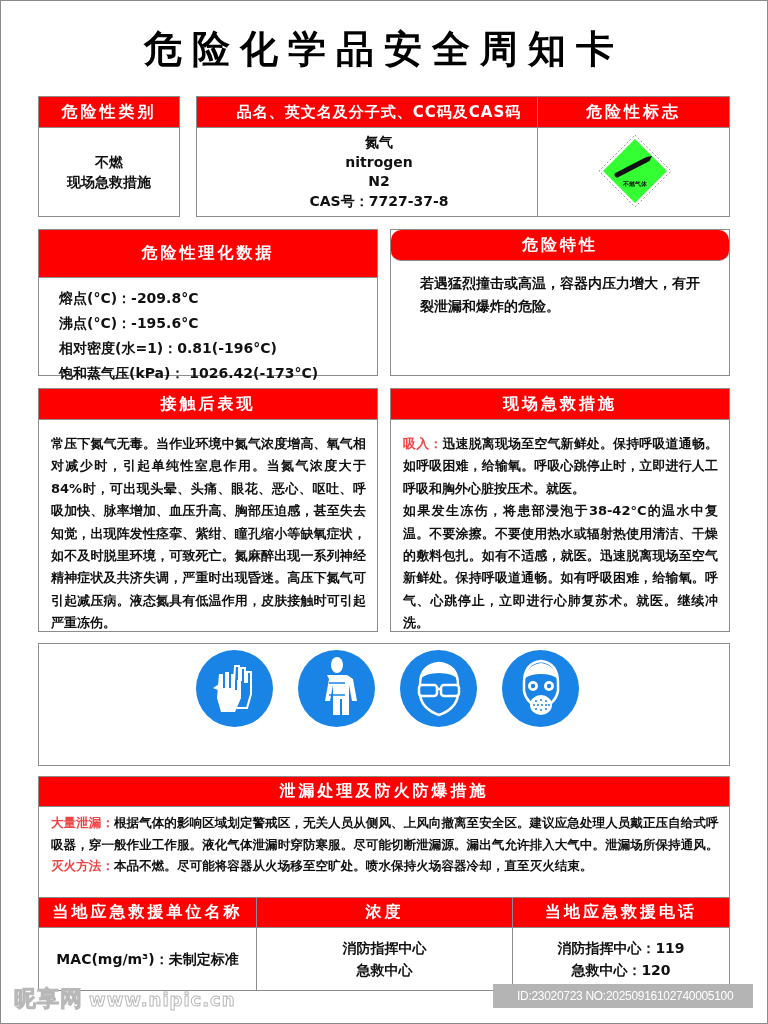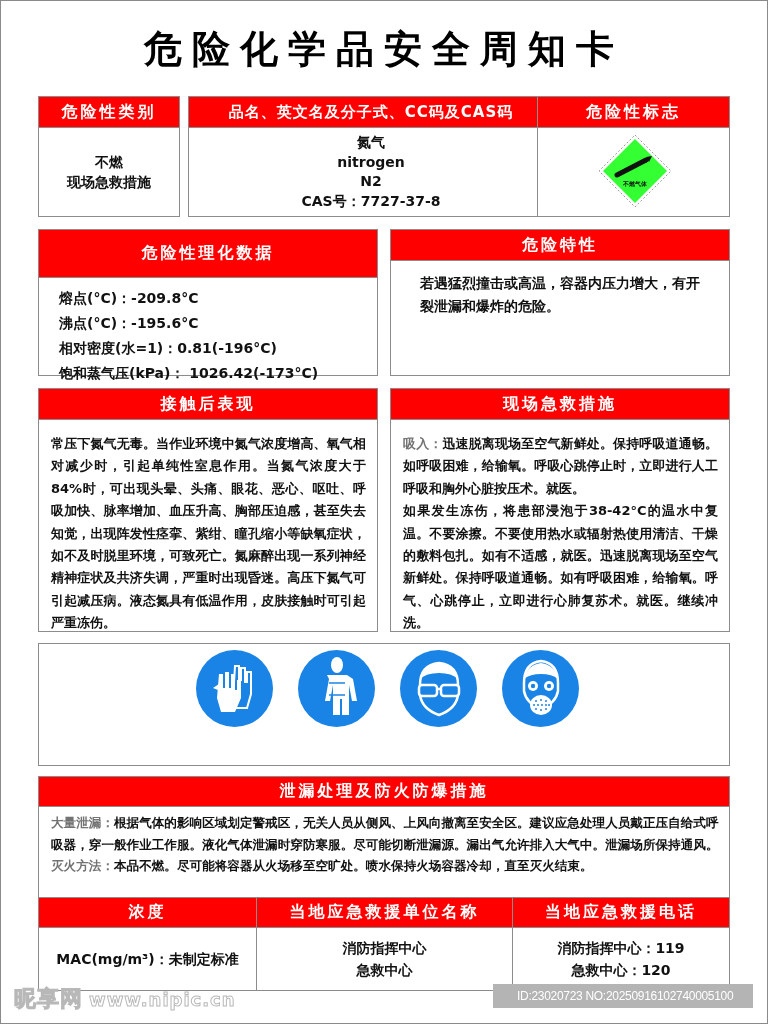--- a/index.html
+++ b/index.html
@@ -4,21 +4,21 @@
 <style>
   * { box-sizing: border-box; margin: 0; padding: 0; }
   html, body { width: 768px; height: 1024px; background: #ffffff; overflow: hidden; }
   body { position: relative; font-family: "DejaVu Sans", "Liberation Sans", sans-serif; color: #111; }
   .frame { position: absolute; left: 0; top: 0; width: 768px; height: 1024px; border: 1px solid #8a8a8a; }
   .title { position: absolute; left: 0; top: 24px; width: 768px; text-align: center; font-size: 38px; font-weight: bold; letter-spacing: 10px; color: #000; }
   .box { position: absolute; border: 1px solid #8c8c8c; background: #fff; }
   .hdr { background: #ff0000; color: #fff; font-weight: bold; text-align: center; font-size: 16px; letter-spacing: 3px; display: flex; align-items: center; justify-content: center; border-bottom: 1px solid #8c8c8c; }
   .body-center { display: flex; flex-direction: column; align-items: center; justify-content: center; text-align: center; font-weight: bold; font-size: 14px; line-height: 20px; }
   .para { font-size: 13px; font-weight: bold; line-height: 22.4px; padding: 6px 11px 0 12px; text-align: justify; }
-  .red { color: #737373; }
+  .red { color: #ef4444; }
   .props { padding: 8px 0 0 20px; font-size: 14px; font-weight: bold; line-height: 25px; }
   .danger-text { padding: 11px 20px 0 29px; font-size: 14px; font-weight: bold; line-height: 23px; }
   .ppe-row { display: flex; justify-content: flex-start; align-items: center; padding-left: 157px; gap: 25px; height: 88px; }
   .ppe-icon { width: 77px; height: 77px; border-radius: 50%; background: #1a84e6; display: flex; align-items: center; justify-content: center; overflow: hidden; }
   .leak-text { padding: 5px 10px 0 12px; font-size: 12.6px; font-weight: bold; line-height: 22px; }
   .tbl { position: absolute; left: 38px; top: 897px; width: 692px; height: 94px; border: 1px solid #8c8c8c; display: grid; grid-template-columns: 218px 256px 1fr; grid-template-rows: 30px 1fr; }
   .tbl .th { background: #ff0000; color: #fff; font-weight: bold; font-size: 16px; letter-spacing: 3px; display: flex; align-items: center; justify-content: center; border-right: 1px solid #8c8c8c; border-bottom: 1px solid #8c8c8c; }
   .tbl .td { display: flex; flex-direction: column; align-items: center; justify-content: center; font-weight: bold; font-size: 14px; line-height: 22px; border-right: 1px solid #8c8c8c; }
   .tbl .last { border-right: none; }
   .wm-left { position: absolute; left: 14px; top: 984px; font-size: 22px; font-weight: bold; color: #fff; -webkit-text-stroke: 1px #b8b8b8; letter-spacing: 1px; }
@@ -33,21 +33,21 @@
 <div class="title">危险化学品安全周知卡</div>
 
 <div class="box" style="left:38px;top:96px;width:142px;height:121px;">
   <div class="hdr" style="height:31px;">危险性类别</div>
   <div class="body-center" style="height:88px;">
     <div>不燃</div>
     <div>现场急救措施</div>
   </div>
 </div>
 
-<div class="box" style="left:188px;top:96px;width:366px;height:121px;">
+<div class="box" style="left:196px;top:96px;width:366px;height:121px;">
   <div class="hdr" style="height:31px;font-size:15px;letter-spacing:1px;">品名、英文名及分子式、CC码及CAS码</div>
   <div class="body-center" style="height:88px;line-height:19.5px;">
     <div>氮气</div>
     <div>nitrogen</div>
     <div>N2</div>
     <div>CAS号：7727-37-8</div>
   </div>
 </div>
 
 <div class="box" style="left:537px;top:96px;width:193px;height:121px;">
@@ -69,21 +69,21 @@
   <div class="hdr" style="height:48px;">危险性理化数据</div>
   <div class="props">
     <div>熔点(°C)：-209.8°C</div>
     <div>沸点(°C)：-195.6°C</div>
     <div>相对密度(水=1)：0.81(-196°C)</div>
     <div>饱和蒸气压(kPa)： 1026.42(-173°C)</div>
   </div>
 </div>
 
 <div class="box" style="left:390px;top:229px;width:340px;height:147px;">
-  <div class="hdr" style="height:31px;">危险特性</div>
+  <div class="hdr" style="height:31px;border-radius:10px;">危险特性</div>
   <div class="danger-text">若遇猛烈撞击或高温，容器内压力增大，有开裂泄漏和爆炸的危险。</div>
 </div>
 
 <div class="box" style="left:38px;top:388px;width:340px;height:244px;">
   <div class="hdr" style="height:31px;">接触后表现</div>
   <div class="para" style="padding-top:13px;">常压下氮气无毒。当作业环境中氮气浓度增高、氧气相对减少时，引起单纯性室息作用。当氮气浓度大于84%时，可出现头晕、头痛、眼花、恶心、呕吐、呼吸加快、脉率增加、血压升高、胸部压迫感，甚至失去知觉，出现阵发性痉挛、紫绀、瞳孔缩小等缺氧症状，如不及时脱里环境，可致死亡。氮麻醉出现一系列神经精神症状及共济失调，严重时出现昏迷。高压下氮气可引起减压病。液态氮具有低温作用，皮肤接触时可引起严重冻伤。</div>
 </div>
 
 <div class="box" style="left:390px;top:388px;width:340px;height:244px;">
   <div class="hdr" style="height:31px;">现场急救措施</div>
@@ -148,22 +148,22 @@
 
 <div class="box" style="left:38px;top:776px;width:692px;height:122px;">
   <div class="hdr" style="height:30px;">泄漏处理及防火防爆措施</div>
   <div class="leak-text">
     <div><span class="red">大量泄漏：</span><span>根据气体的影响区域划定警戒区，无关人员从侧风、上风向撤离至安全区。建议应急处理人员戴正压自给式呼吸器，穿一般作业工作服。液化气体泄漏时穿防寒服。尽可能切断泄漏源。漏出气允许排入大气中。泄漏场所保持通风。</span></div>
     <div style="line-height:20px;"><span class="red">灭火方法：</span><span>本品不燃。尽可能将容器从火场移至空旷处。喷水保持火场容器冷却，直至灭火结束。</span></div>
   </div>
 </div>
 
 <div class="tbl">
+  <div class="th">当地应急救援单位名称</div>
   <div class="th">浓度</div>
-  <div class="th">当地应急救援单位名称</div>
   <div class="th last" style="border-right:none;">当地应急救援电话</div>
   <div class="td">
     <div>MAC(mg/m³)：未制定标准</div>
   </div>
   <div class="td">
     <div>消防指挥中心</div>
     <div>急救中心</div>
   </div>
   <div class="td last">
     <div>消防指挥中心：119</div>

